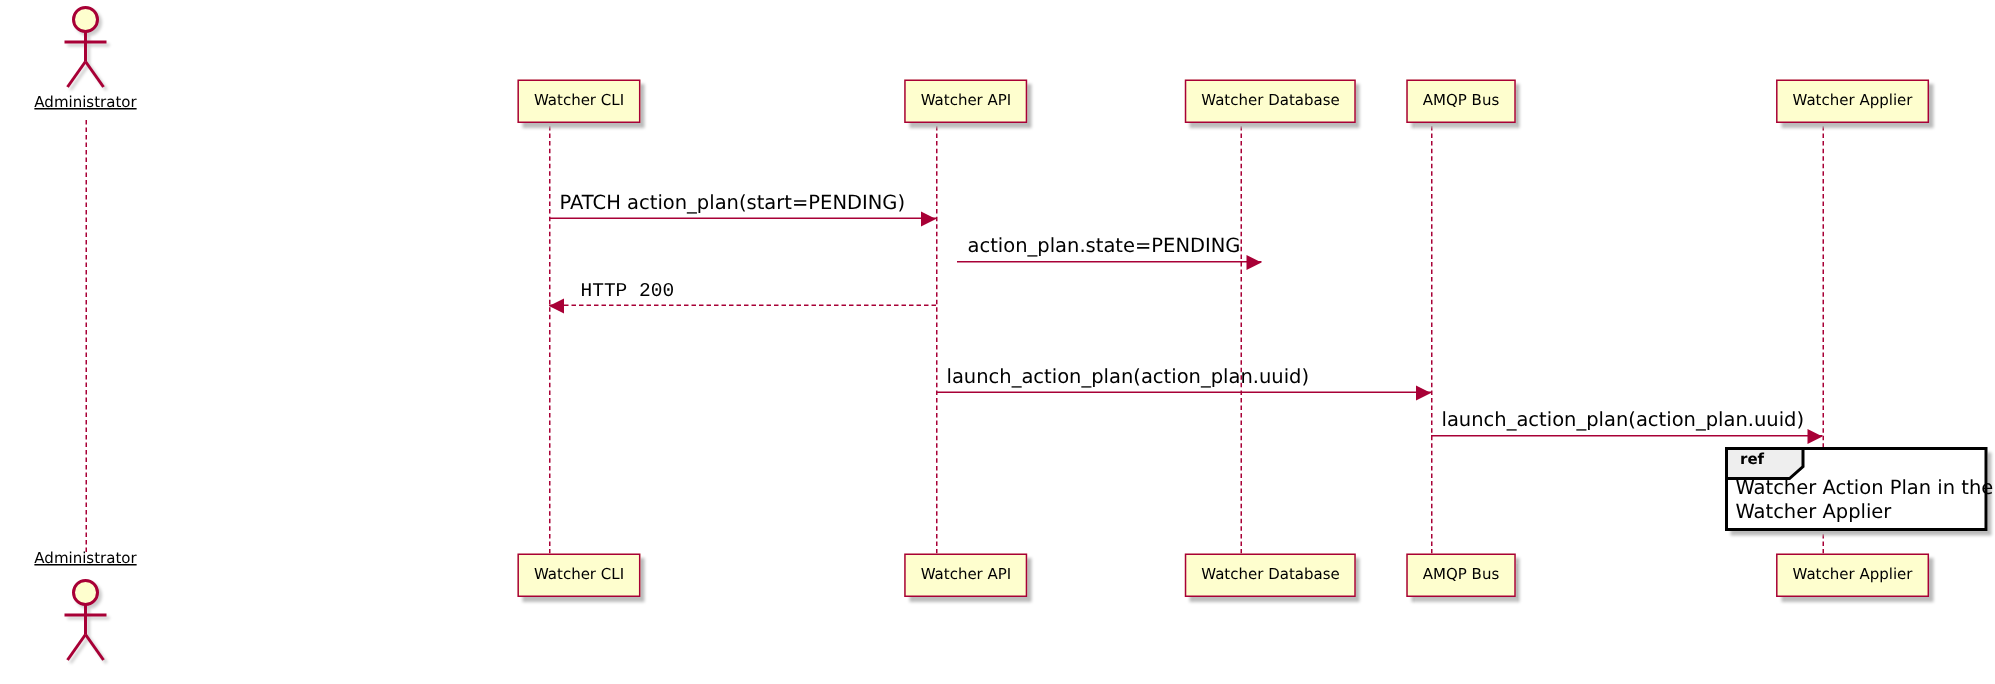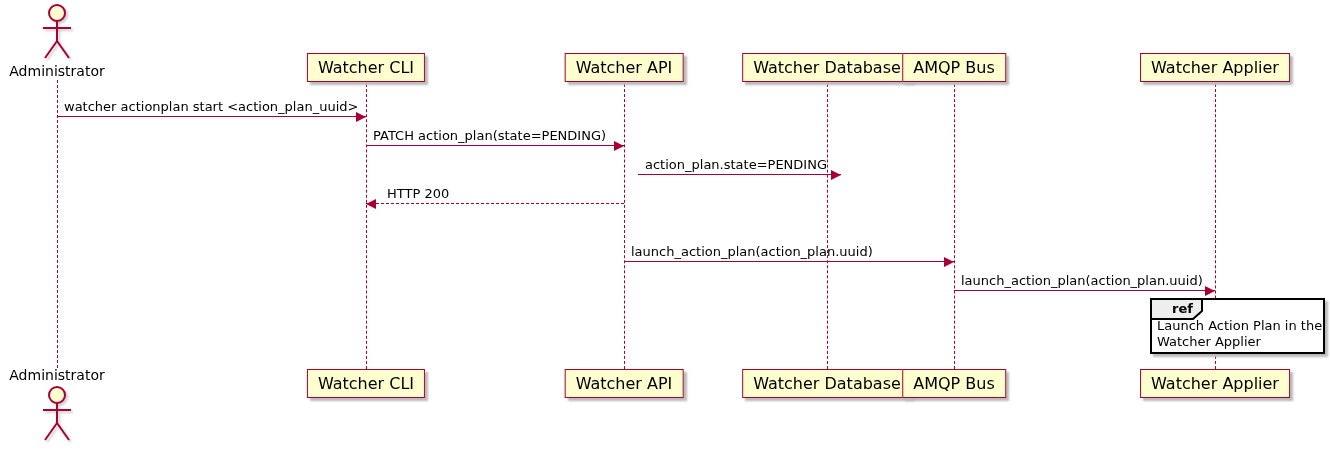--- a/index.html
+++ b/index.html
@@ -32,54 +32,56 @@
   }
 
   
   .participant {
     position: absolute;
     transform: translateX(-50%);
     background: var(--participant-fill);
     border: 1.5px solid var(--participant-border);
     box-shadow: 3px 3px 2px var(--shadow);
     padding: 5px 10px;
-    font-size: 16px;
+    font-size: 10px;
     white-space: nowrap;
     line-height: 17px;
+    margin-left: 20px;
   }
 
   
   .actor-figure { position: absolute; filter: drop-shadow(2.5px 2.5px 1px #CCCCCC); }
   .actor-figure .stroke { stroke: var(--participant-border); stroke-width: 2; fill: none; }
   .actor-figure .head { fill: var(--participant-fill); }
   .actor-label {
     position: absolute;
     transform: translateX(-50%);
-    font-size: 14px;
-    white-space: nowrap;
+    font-size: 10px;
+    white-space: nowrap;
+    text-decoration: underline;
   }
 
   
   .msg { position: absolute; height: 20px; }
   .msg .line {
     position: absolute;
     left: 0; right: 0; bottom: 0;
     height: 0;
     border-top: 1px solid var(--arrow);
   }
   .msg.dashed .line { border-top-style: dashed; }
   .msg .label {
     position: absolute;
     bottom: 3px;
     font-size: 13px;
     white-space: nowrap;
     color: var(--text);
   }
   .msg.to-right .label { left: 7px; }
-  .msg.to-left .label { left: 21px; }
+  .msg.to-left .label { left: 21px; font-family: Liberation Mono, monospace; }
   .arrowhead { position: absolute; bottom: -5px; width: 0; height: 0; border-style: solid; }
   .msg.to-right .arrowhead {
     right: 0;
     border-width: 5px 0 5px 10px;
     border-color: transparent transparent transparent var(--arrow);
   }
   .msg.to-left .arrowhead {
     left: 0;
     border-width: 5px 10px 5px 0;
     border-color: transparent var(--arrow) transparent transparent;
@@ -91,23 +93,22 @@
     left: 1150px; top: 298px;
     width: 171px; height: 52px;
     background: var(--bg);
     border: 2px solid var(--ref-border);
     box-shadow: 3px 3px 2px var(--shadow);
   }
   .ref-tab { position: absolute; left: -2px; top: -2px; }
   .ref-keyword {
     position: absolute;
     left: 8px; top: 1px;
-    font-size: 13px;
+    font-size: 10px;
     font-weight: bold;
-    margin-left: 12px;
   }
   .ref-body {
     position: absolute;
     left: 5px; top: 18px;
     font-size: 13px;
     line-height: 16px;
     white-space: nowrap;
   }
 </style>
 </head>
@@ -130,28 +131,23 @@
     <line class="stroke" x1="21" y1="38" x2="33" y2="55"></line>
   </svg>
   <div class="actor-label" style="left:57px; top:63px;">Administrator</div>
 
   <div class="participant" style="left:366px;  top:53px;">Watcher CLI</div>
   <div class="participant" style="left:624px;  top:53px;">Watcher API</div>
   <div class="participant" style="left:827px;  top:53px;">Watcher Database</div>
   <div class="participant" style="left:954px;  top:53px;">AMQP Bus</div>
   <div class="participant" style="left:1215px; top:53px;">Watcher Applier</div>
 
-  <div class="msg to-right solid" style="left:57px; top:97px; width:309px;">
-    <span class="label">watcher actionplan start &lt;action_plan_uuid&gt;</span>
-    <div class="line"></div>
-    <span class="arrowhead"></span>
-  </div>
 
   <div class="msg to-right solid" style="left:366px; top:126px; width:258px;">
-    <span class="label">PATCH action_plan(state=PENDING)</span>
+    <span class="label">PATCH action_plan(start=PENDING)</span>
     <div class="line"></div>
     <span class="arrowhead"></span>
   </div>
 
   <div class="msg to-right solid" style="left:638px; top:155px; width:203px;">
     <span class="label">action_plan.state=PENDING</span>
     <div class="line"></div>
     <span class="arrowhead"></span>
   </div>
 
@@ -173,21 +169,21 @@
     <div class="line"></div>
     <span class="arrowhead"></span>
   </div>
 
   <div class="ref-box">
     <svg class="ref-tab" width="54" height="23" viewBox="0 0 54 23">
       <path d="M1,1 H52 V13 L43,21 H1 Z" fill="var(--ref-header-fill)" stroke="var(--ref-border)" stroke-width="2"></path>
     </svg>
     <span class="ref-keyword">ref</span>
     <div class="ref-body">
-      <div>Launch Action Plan in the</div>
+      <div>Watcher Action Plan in the</div>
       <div>Watcher Applier</div>
     </div>
   </div>
 
   <div class="participant" style="left:366px;  top:369px;">Watcher CLI</div>
   <div class="participant" style="left:624px;  top:369px;">Watcher API</div>
   <div class="participant" style="left:827px;  top:369px;">Watcher Database</div>
   <div class="participant" style="left:954px;  top:369px;">AMQP Bus</div>
   <div class="participant" style="left:1215px; top:369px;">Watcher Applier</div>
 

